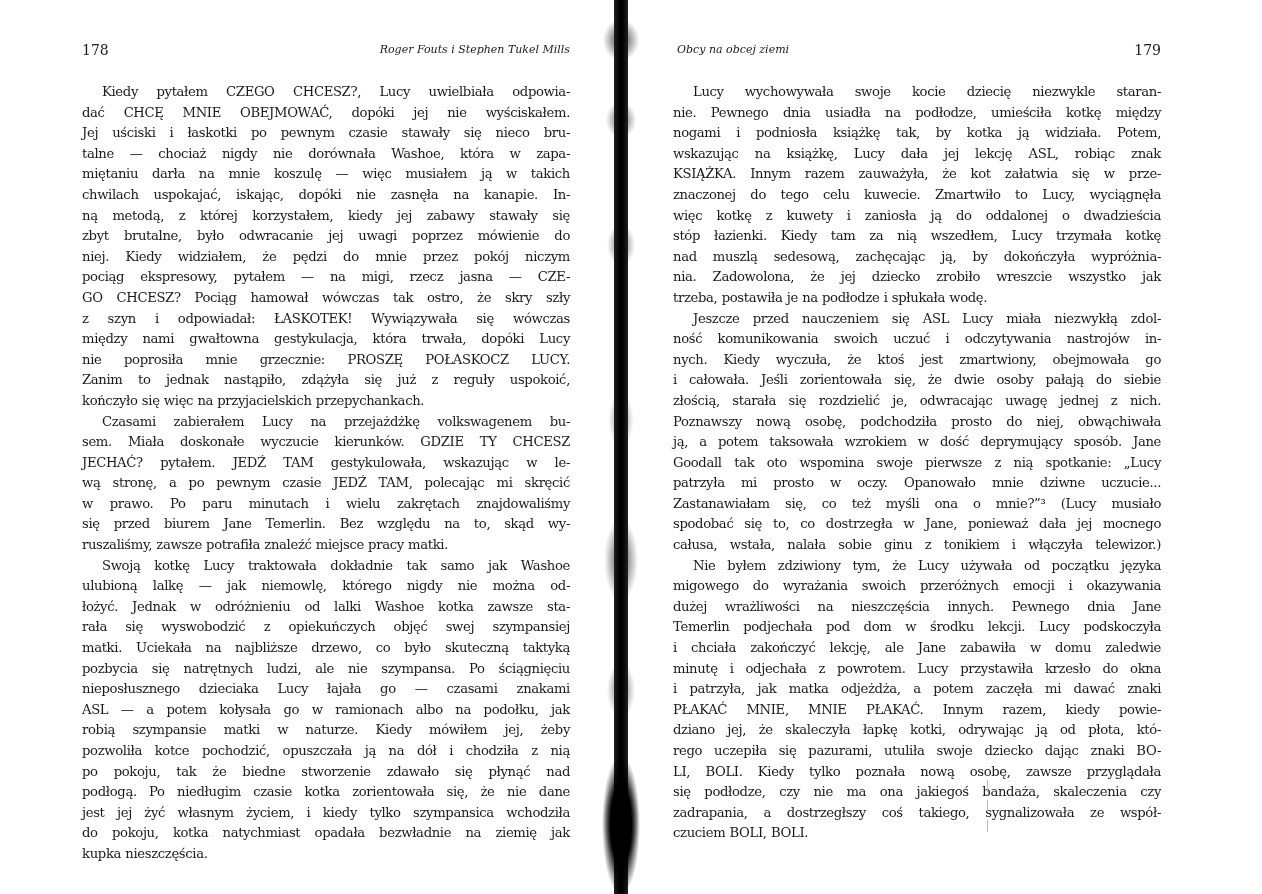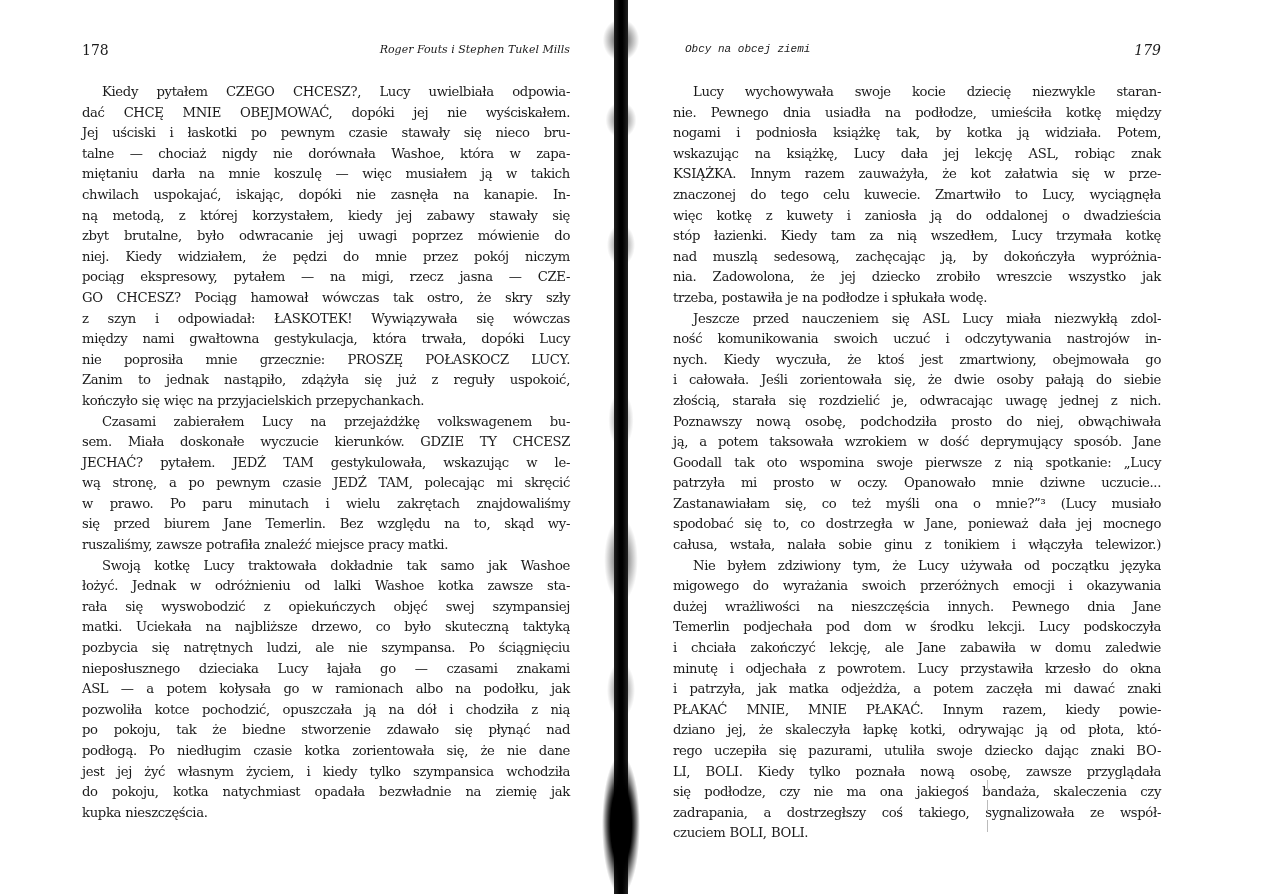--- a/index.html
+++ b/index.html
@@ -7,24 +7,24 @@
     .spread { position: absolute; left: 0; top: 0; width: 998px; height: 894px; background: #ffffff; }
     .page { position: absolute; top: 0; height: 894px; }
     .page.left { left: 82px; width: 488px; }
     .page.right { left: 673px; width: 488px; }
     .running-head {
       position: absolute; top: 42px; left: 0; right: 0; height: 20px;
       font-family: "DejaVu Serif", serif; font-size: 13px;
     }
     .folio { position: absolute; top: 0; font-size: 14px; font-family: "DejaVu Serif", serif; }
     .page.left .folio { left: 0; }
-    .page.right .folio { right: 0; font-style: italic; }
+    .page.right .folio { right: 0; }
     .head-title { position: absolute; top: 1px; font-style: italic; font-size: 11px; font-family: "DejaVu Serif", serif; text-align: center; }
     .page.left .head-title { right: 0; }
-    .page.right .head-title { left: 12px; font-family: Liberation Mono, monospace; }
+    .page.right .head-title { left: 4px; }
     .body-text {
       position: absolute; top: 82px; left: 0; right: 0;
       font-family: "DejaVu Serif", serif; font-size: 13.2px; line-height: 20.6px;
       text-align: justify; letter-spacing: -0.35px; word-spacing: 0.4px;
     }
     .line { display: block; white-space: nowrap; text-align: justify; text-align-last: justify; height: 20.6px; overflow: visible; }
     .line.last { text-align-last: left; }
     .line.indent { padding-left: 20px; }
     .spine {
       position: absolute; left: 590px; top: 0; width: 62px; height: 894px;
@@ -78,26 +78,28 @@
         <span class="line">Zanim to jednak nastąpiło, zdążyła się już z reguły uspokoić,</span>
         <span class="line last">kończyło się więc na przyjacielskich przepychankach.</span>
         <span class="line indent">Czasami zabierałem Lucy na przejażdżkę volkswagenem bu-</span>
         <span class="line">sem. Miała doskonałe wyczucie kierunków. GDZIE TY CHCESZ</span>
         <span class="line">JECHAĆ? pytałem. JEDŹ TAM gestykulowała, wskazując w le-</span>
         <span class="line">wą stronę, a po pewnym czasie JEDŹ TAM, polecając mi skręcić</span>
         <span class="line">w prawo. Po paru minutach i wielu zakrętach znajdowaliśmy</span>
         <span class="line">się przed biurem Jane Temerlin. Bez względu na to, skąd wy-</span>
         <span class="line last">ruszaliśmy, zawsze potrafiła znaleźć miejsce pracy matki.</span>
         <span class="line indent">Swoją kotkę Lucy traktowała dokładnie tak samo jak Washoe</span>
+        <span class="line">ulubioną lalkę — jak niemowlę, którego nigdy nie można od-</span>
         <span class="line">łożyć. Jednak w odróżnieniu od lalki Washoe kotka zawsze sta-</span>
         <span class="line">rała się wyswobodzić z opiekuńczych objęć swej szympansiej</span>
         <span class="line">matki. Uciekała na najbliższe drzewo, co było skuteczną taktyką</span>
         <span class="line">pozbycia się natrętnych ludzi, ale nie szympansa. Po ściągnięciu</span>
         <span class="line">nieposłusznego dzieciaka Lucy łajała go — czasami znakami</span>
         <span class="line">ASL — a potem kołysała go w ramionach albo na podołku, jak</span>
+        <span class="line">robią szympansie matki w naturze. Kiedy mówiłem jej, żeby</span>
         <span class="line">pozwoliła kotce pochodzić, opuszczała ją na dół i chodziła z nią</span>
         <span class="line">po pokoju, tak że biedne stworzenie zdawało się płynąć nad</span>
         <span class="line">podłogą. Po niedługim czasie kotka zorientowała się, że nie dane</span>
         <span class="line">jest jej żyć własnym życiem, i kiedy tylko szympansica wchodziła</span>
         <span class="line">do pokoju, kotka natychmiast opadała bezwładnie na ziemię jak</span>
         <span class="line last">kupka nieszczęścia.</span>
       </div>
   </div>
 
   <div class="spine">

